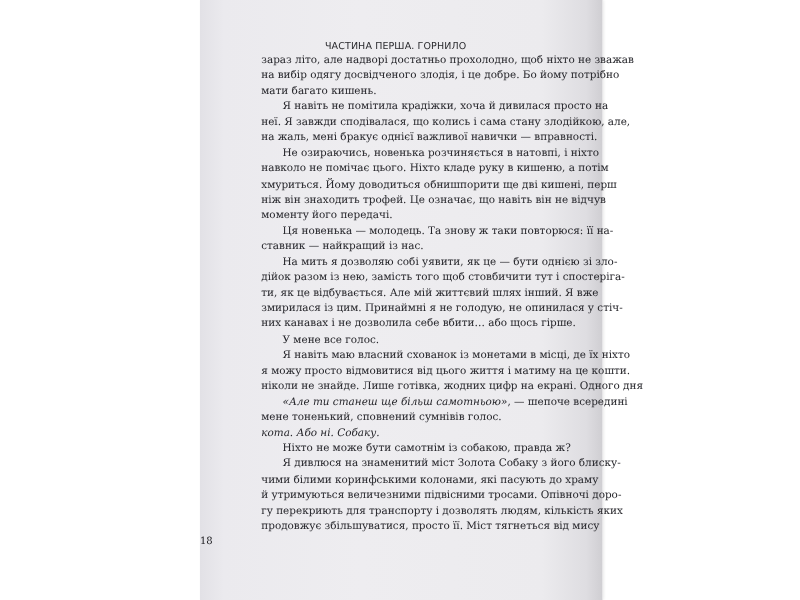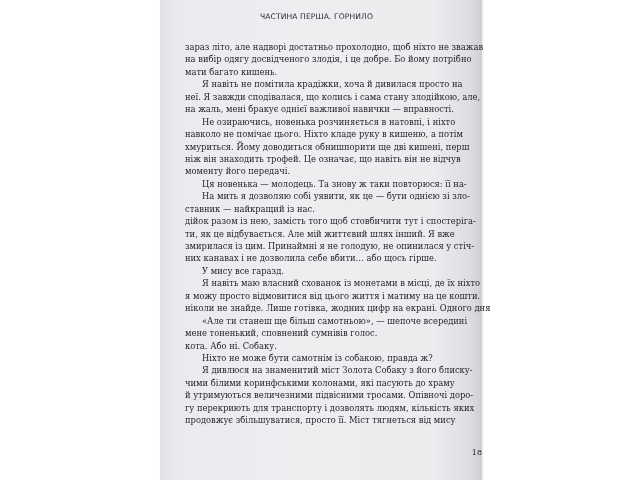--- a/index.html
+++ b/index.html
@@ -11,49 +11,50 @@
   }
   .page {
     position: absolute;
     left: 160px; top: 0;
     width: 322px; height: 480px;
     background: linear-gradient(to right, #e2e1e6 0%, #ebeaee 6%, #eeedf0 40%, #ecebee 85%, #dedde1 96%, #cfced2 100%);
     box-shadow: 1px 0 2px rgba(0,0,0,0.08);
   }
   .running-head {
     position: absolute;
-    top: 12px; left: 0; width: 313px;
+    top: 32px; left: 0; width: 313px;
     text-align: center;
     font-family: "DejaVu Sans", sans-serif;
     font-size: 7.6px;
     letter-spacing: 0.1px;
     color: #2a2a2e;
   }
   .text {
     position: absolute;
     left: 25px; top: 41px;
     width: 268px;
     font-size: 8.35px;
     line-height: 12.45px;
     color: #25252a;
   }
   .line {
     display: block;
     white-space: nowrap;
     text-align: justify;
     text-align-last: justify;
     height: 12.45px;
+    margin-left: 24px;
   }
   .line.last { text-align-last: left; }
   .line.indent { padding-left: 17px; }
-  .ital { }
+  .ital { font-style: italic; }
   .page-number {
     position: absolute;
-    top: 448px; left: 0; width: 322px;
-    text-align: right;
+    top: 428px; left: 0; width: 322px;
+    text-align: left;
     font-size: 8px;
     color: #222226;
   }
 </style>
 </head>
 <body>
 
 <div class="page">
   <div class="running-head">ЧАСТИНА ПЕРША. ГОРНИЛО</div>
   <div class="text" id="body-text">
@@ -62,27 +63,27 @@
       <span class="line last">мати багато кишень.</span>
       <span class="line indent">Я навіть не помітила крадіжки, хоча й дивилася просто на</span>
       <span class="line">неї. Я завжди сподівалася, що колись і сама стану злодійкою, але,</span>
       <span class="line last">на жаль, мені бракує однієї важливої навички — вправності.</span>
       <span class="line indent">Не озираючись, новенька розчиняється в натовпі, і ніхто</span>
       <span class="line">навколо не помічає цього. Ніхто кладе руку в кишеню, а потім</span>
       <span class="line">хмуриться. Йому доводиться обнишпорити ще дві кишені, перш</span>
       <span class="line">ніж він знаходить трофей. Це означає, що навіть він не відчув</span>
       <span class="line last">моменту його передачі.</span>
       <span class="line indent">Ця новенька — молодець. Та знову ж таки повторюся: її на-</span>
+      <span class="line last">ставник — найкращий із нас.</span>
       <span class="line indent">На мить я дозволяю собі уявити, як це — бути однією зі зло-</span>
-      <span class="line last">ставник — найкращий із нас.</span>
       <span class="line">дійок разом із нею, замість того щоб стовбичити тут і спостеріга-</span>
       <span class="line">ти, як це відбувається. Але мій життєвий шлях інший. Я вже</span>
       <span class="line">змирилася із цим. Принаймні я не голодую, не опинилася у стіч-</span>
       <span class="line last">них канавах і не дозволила себе вбити… або щось гірше.</span>
-      <span class="line indent last">У мису все гаразд.</span>
+      <span class="line indent last">У мене все голос.</span>
       <span class="line indent">Я навіть маю власний схованок із монетами в місці, де їх ніхто</span>
       <span class="line last">я можу просто відмовитися від цього життя і матиму на це кошти.</span>
       <span class="line">ніколи не знайде. Лише готівка, жодних цифр на екрані. Одного дня</span>
       <span class="line indent"><span class="ital">«Але ти станеш ще більш самотньою»</span><span>, — шепоче всередині</span></span>
       <span class="line last">мене тоненький, сповнений сумнівів голос.</span>
       <span class="line last"><span class="ital">кота. Або ні. Собаку.</span></span>
       <span class="line indent last">Ніхто не може бути самотнім із собакою, правда ж?</span>
       <span class="line indent">Я дивлюся на знаменитий міст Золота Собаку з його блиску-</span>
       <span class="line">чими білими коринфськими колонами, які пасують до храму</span>
       <span class="line">й утримуються величезними підвісними тросами. Опівночі доро-</span>

